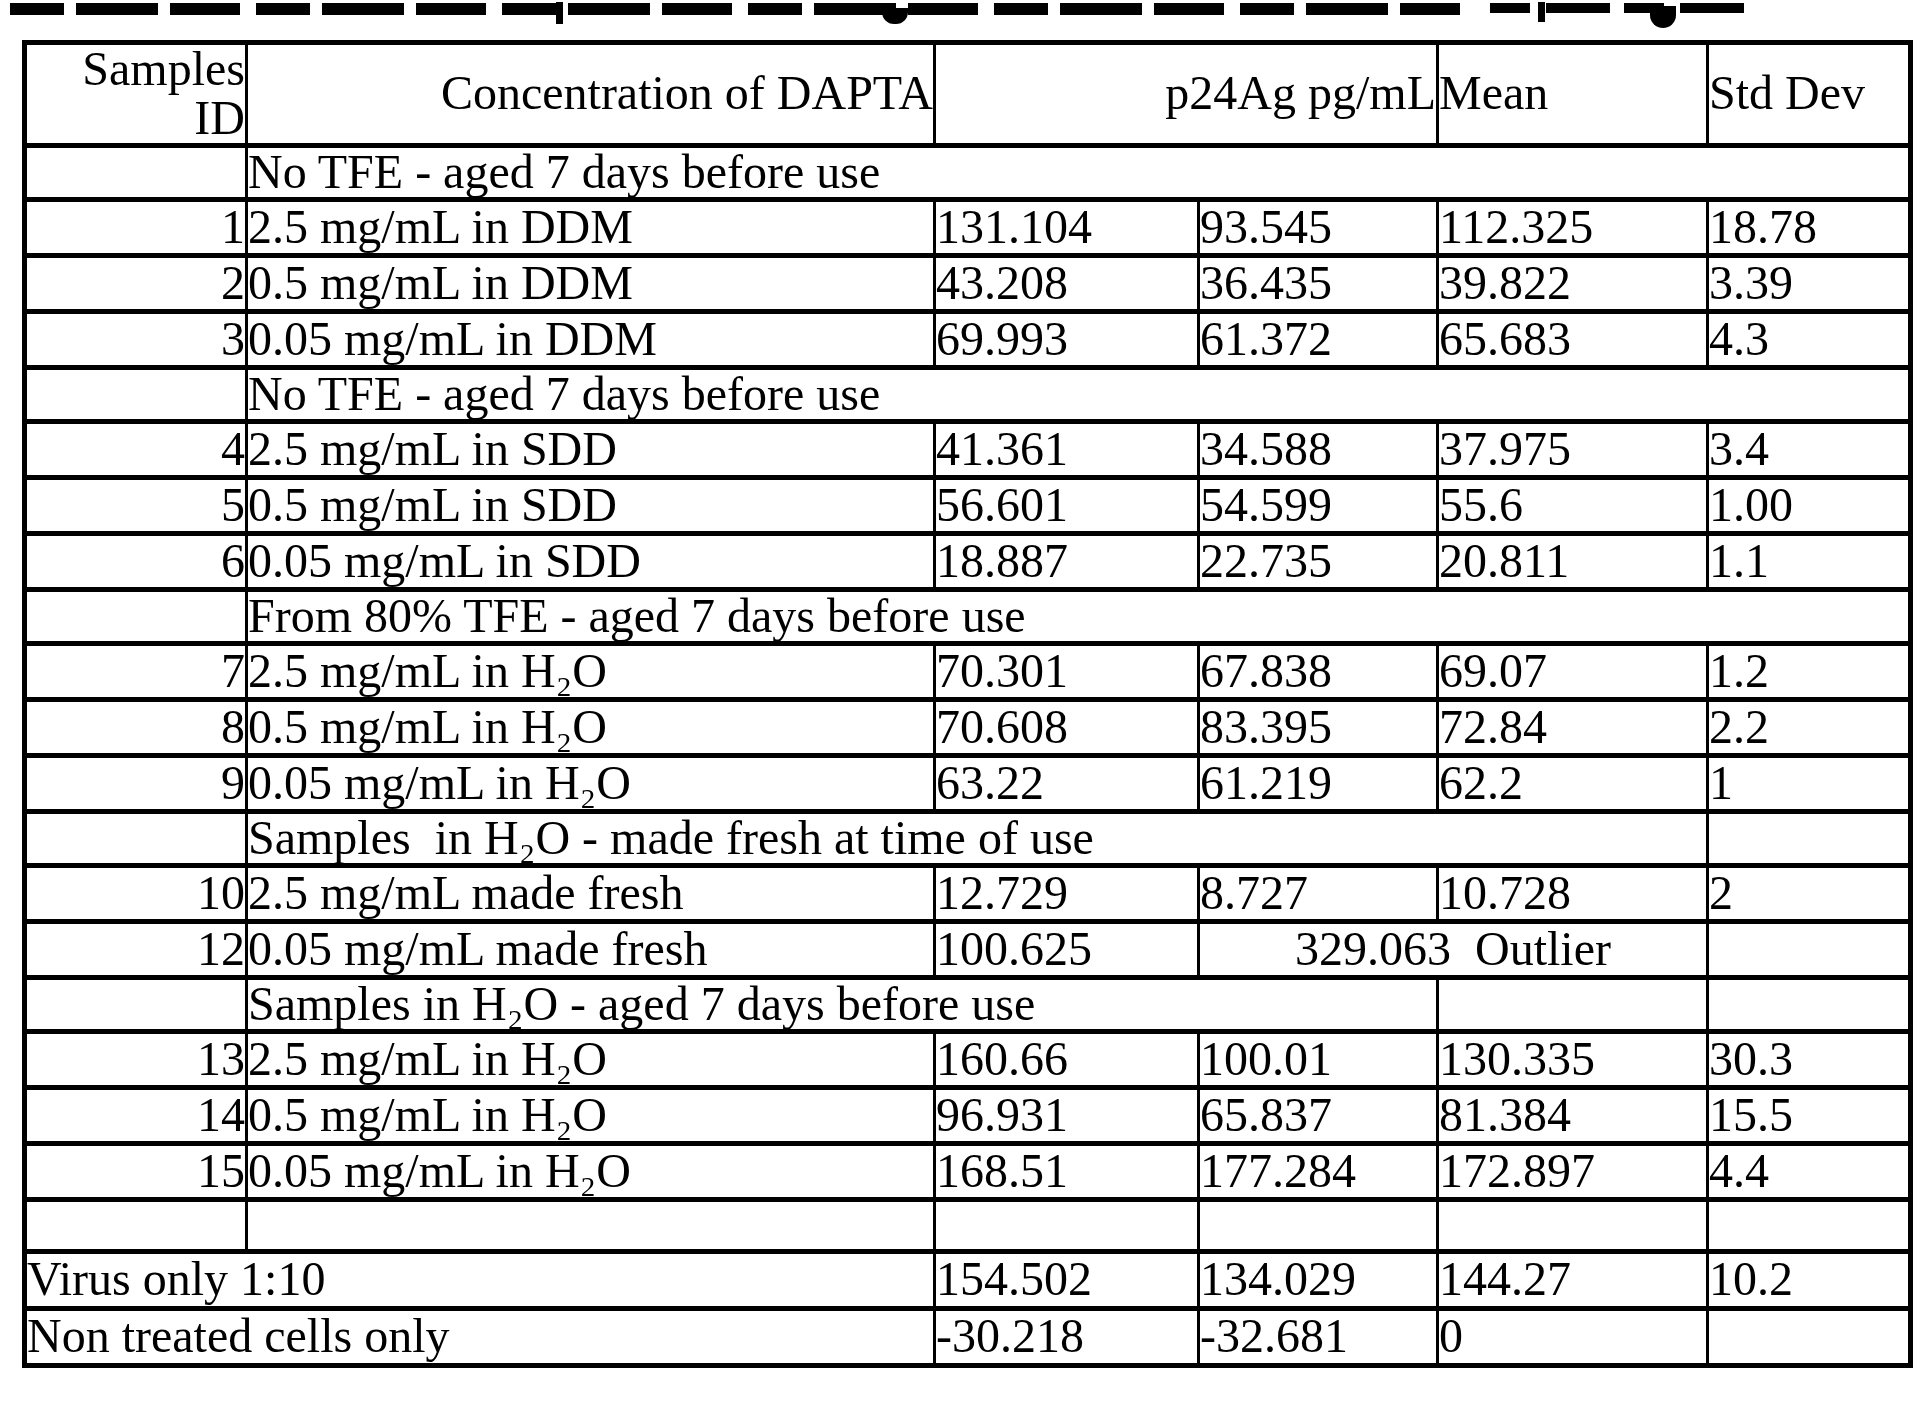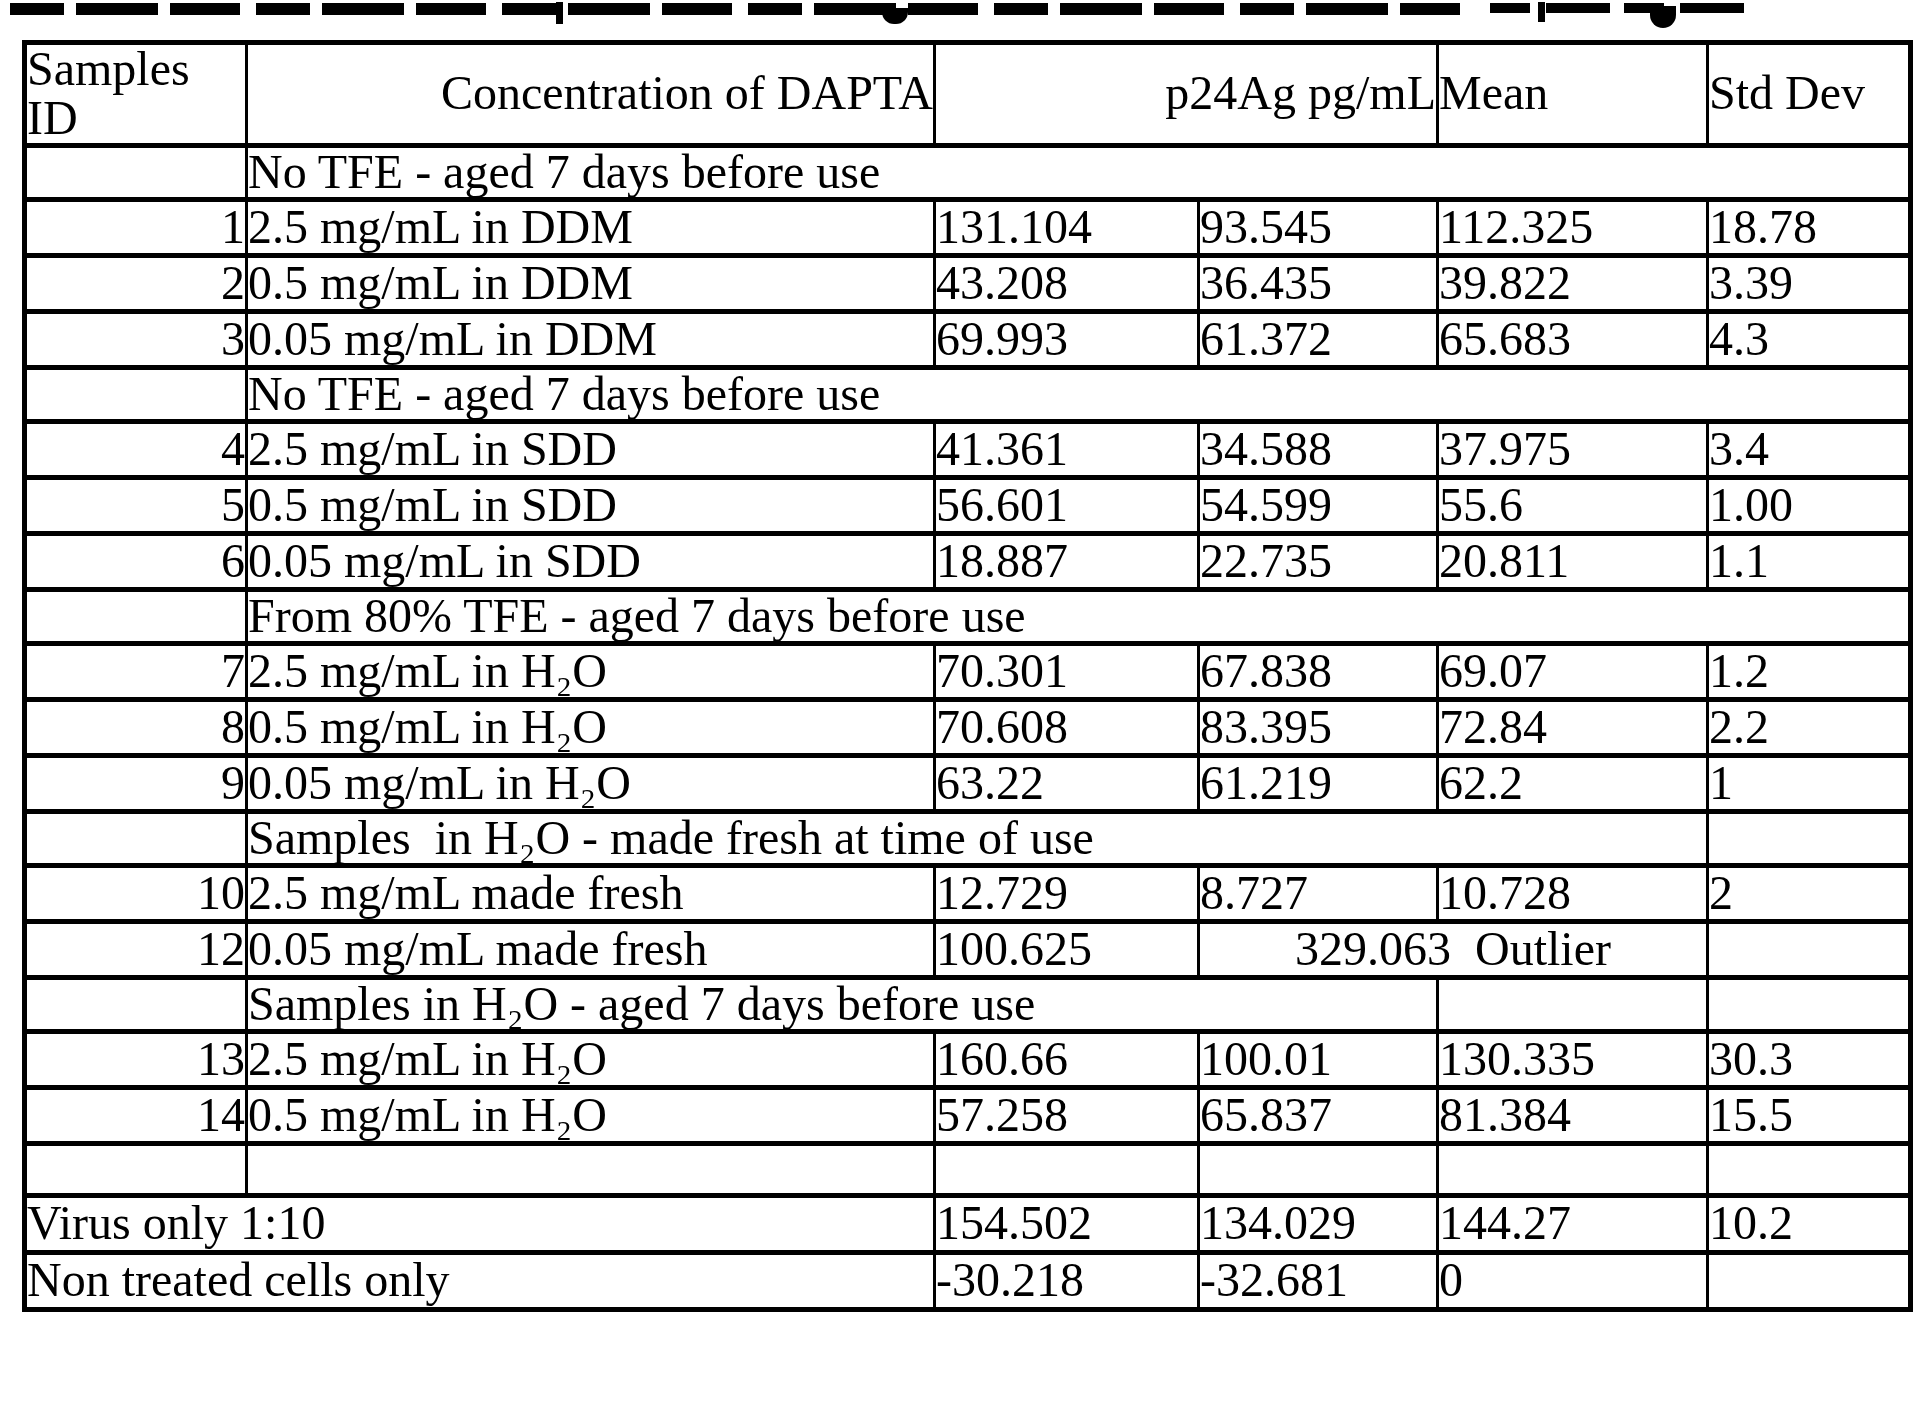--- a/index.html
+++ b/index.html
@@ -53,21 +53,21 @@
   }
   .scan-table{border:5px solid #000;}
 
   .r-head{height:96px;}
   .r-group{height:53px;}
   .r-data{height:56px;}
   .r-spacer{height:52px;}
   .r-ctl{height:57px;}
 
   .head{font-weight:bold;vertical-align:bottom;padding-bottom:12px;}
-  .head-id{font-weight:bold;text-align:left;vertical-align:middle;}
+  .head-id{font-weight:bold;text-align:right;vertical-align:middle;}
   .head-center{text-align:right;}
   .head-left{text-align:left;padding-left:44px;}
 
   .id{text-align:right;padding-right:26px;}
   .conc{text-align:left;padding-left:8px;white-space:pre-wrap;}
   .val{text-align:left;padding-left:46px;}
   .group-label{font-weight:bold;text-align:left;padding-left:8px;white-space:pre-wrap;}
   .outlier{text-align:center;white-space:pre-wrap;}
   .ctl-label{text-align:left;padding-left:6px;}
 </style>
@@ -221,24 +221,32 @@
     <td class="id">13</td>
     <td class="conc">2.5 mg/mL in H₂O</td>
     <td class="val">160.66</td>
     <td class="val">100.01</td>
     <td class="val">130.335</td>
     <td class="val">30.3</td>
   </tr>
   <tr class="r-data">
     <td class="id">14</td>
     <td class="conc">0.5 mg/mL in H₂O</td>
-    <td class="val">57.258</td>
+    <td class="val">96.931</td>
     <td class="val">65.837</td>
     <td class="val">81.384</td>
     <td class="val">15.5</td>
+  </tr>
+  <tr class="r-data">
+    <td class="id">15</td>
+    <td class="conc">0.05 mg/mL in H₂O</td>
+    <td class="val">168.51</td>
+    <td class="val">177.284</td>
+    <td class="val">172.897</td>
+    <td class="val">4.4</td>
   </tr>
 
   <tr class="r-spacer">
     <td></td>
     <td></td>
     <td></td>
     <td></td>
     <td></td>
     <td></td>
   </tr>

